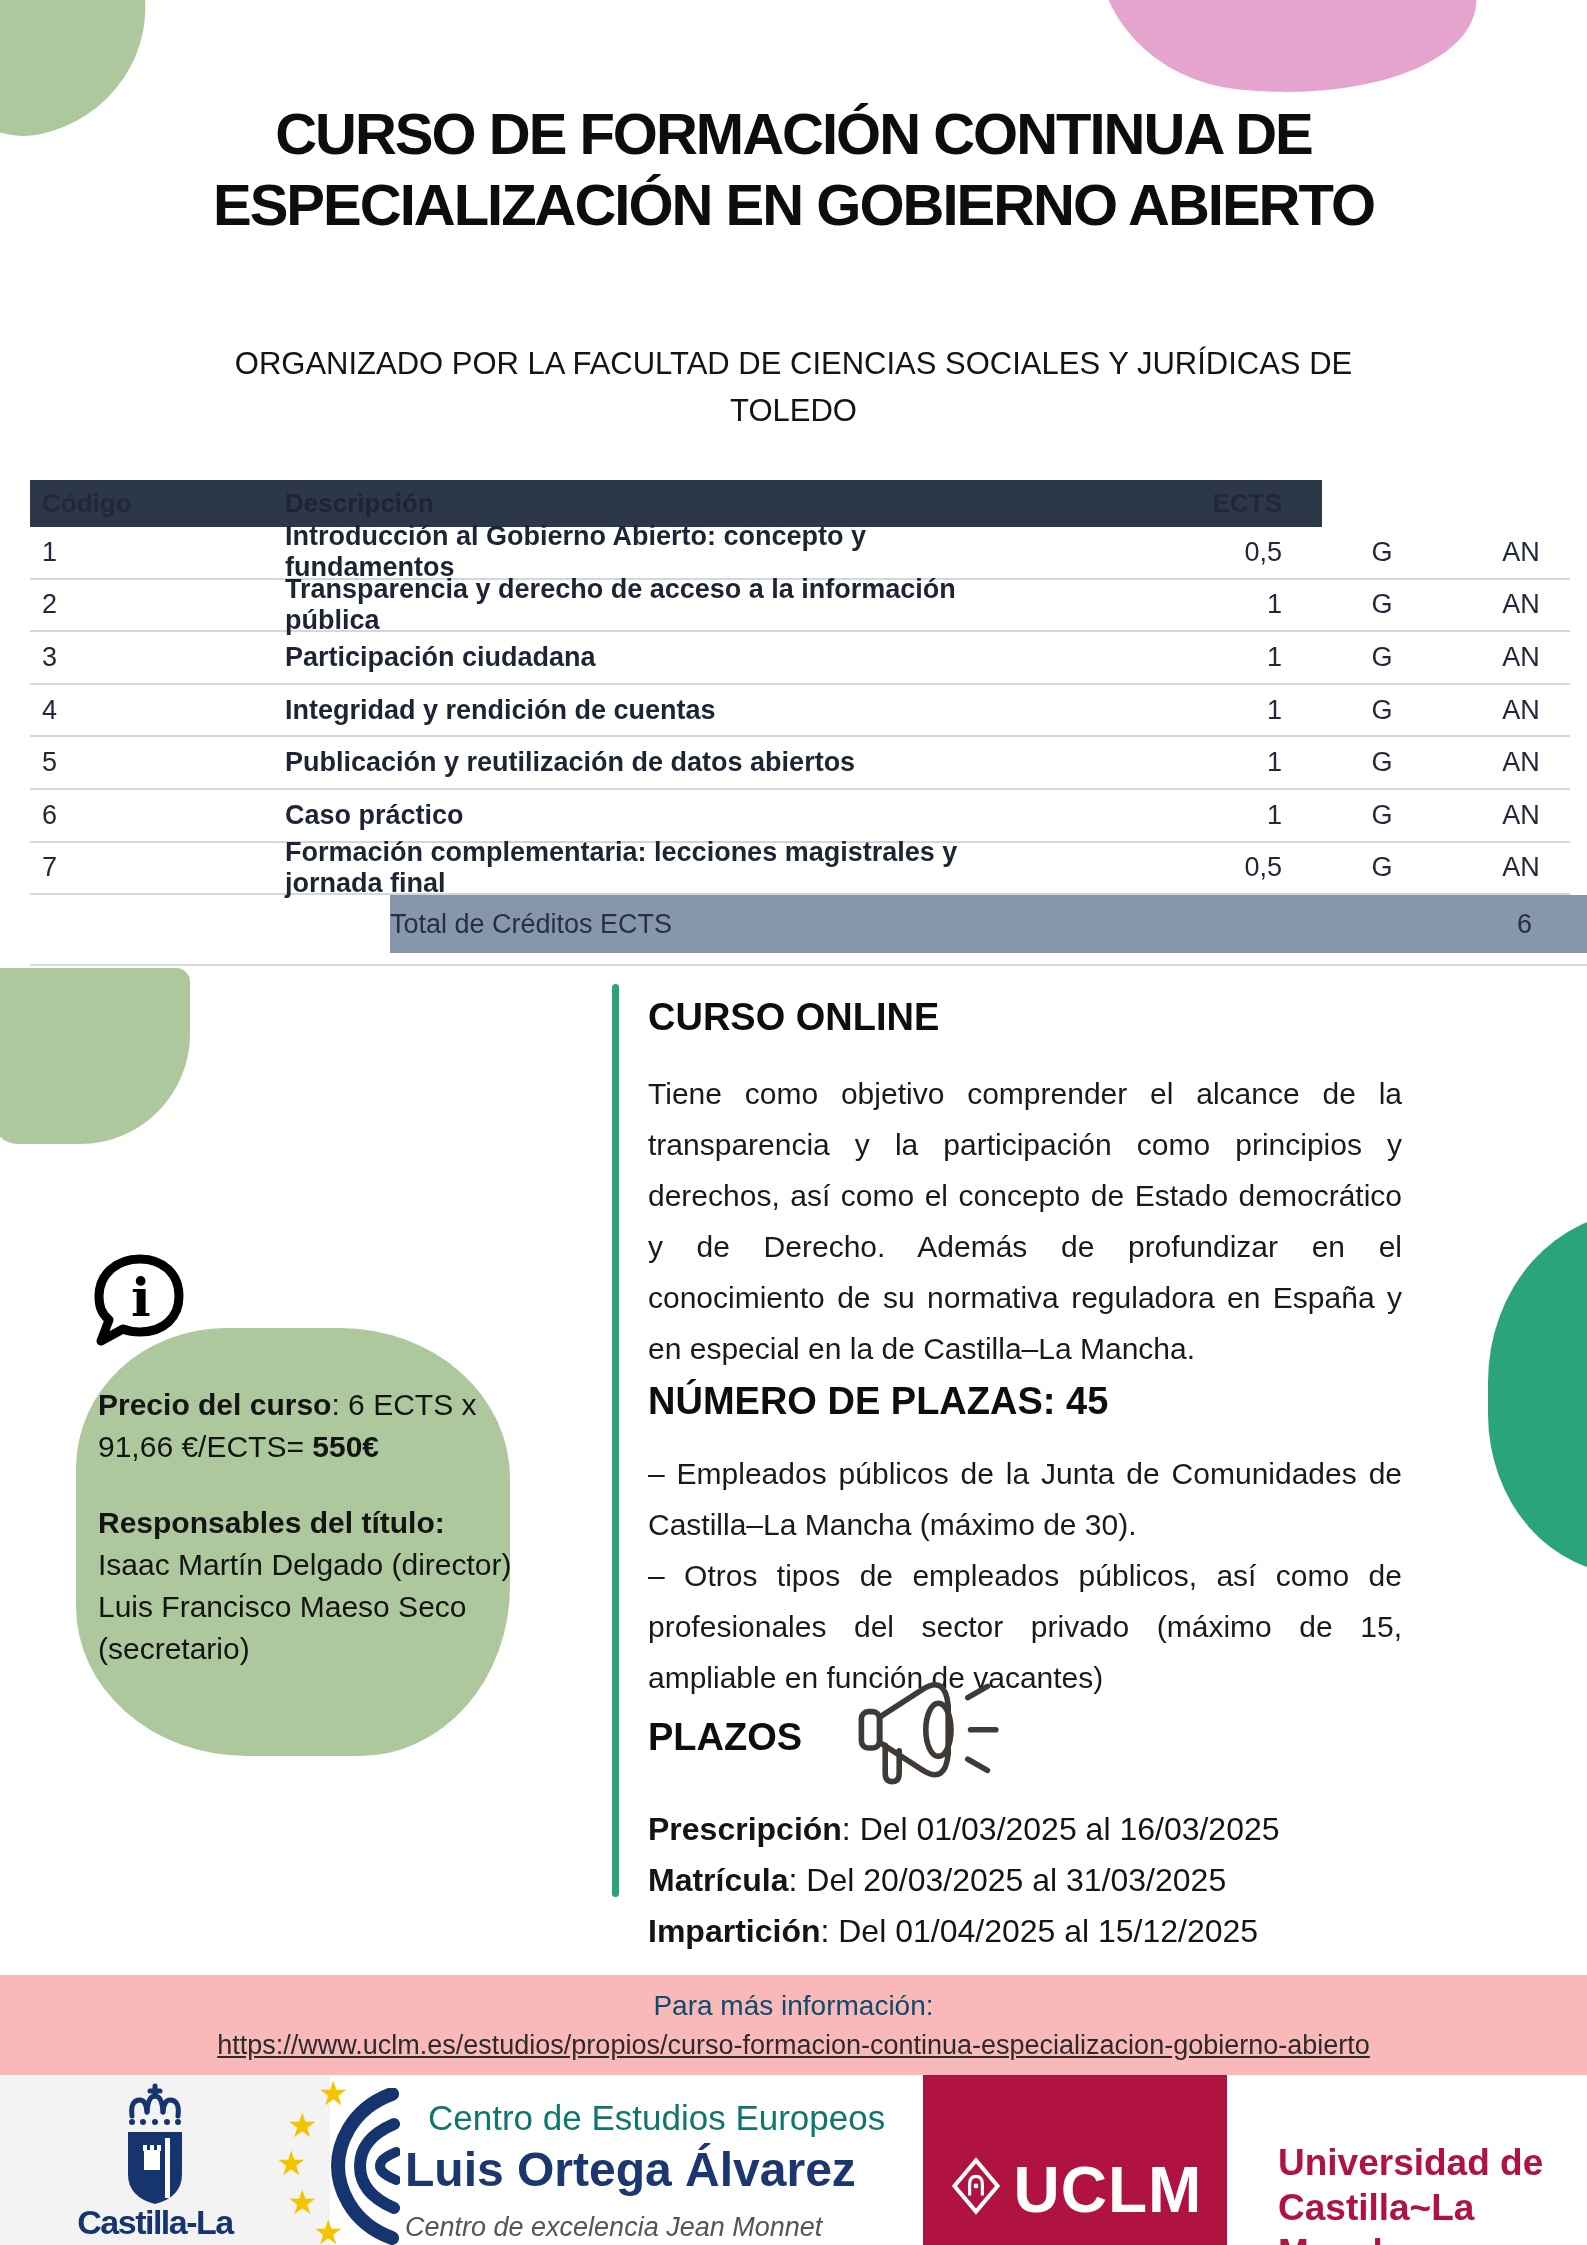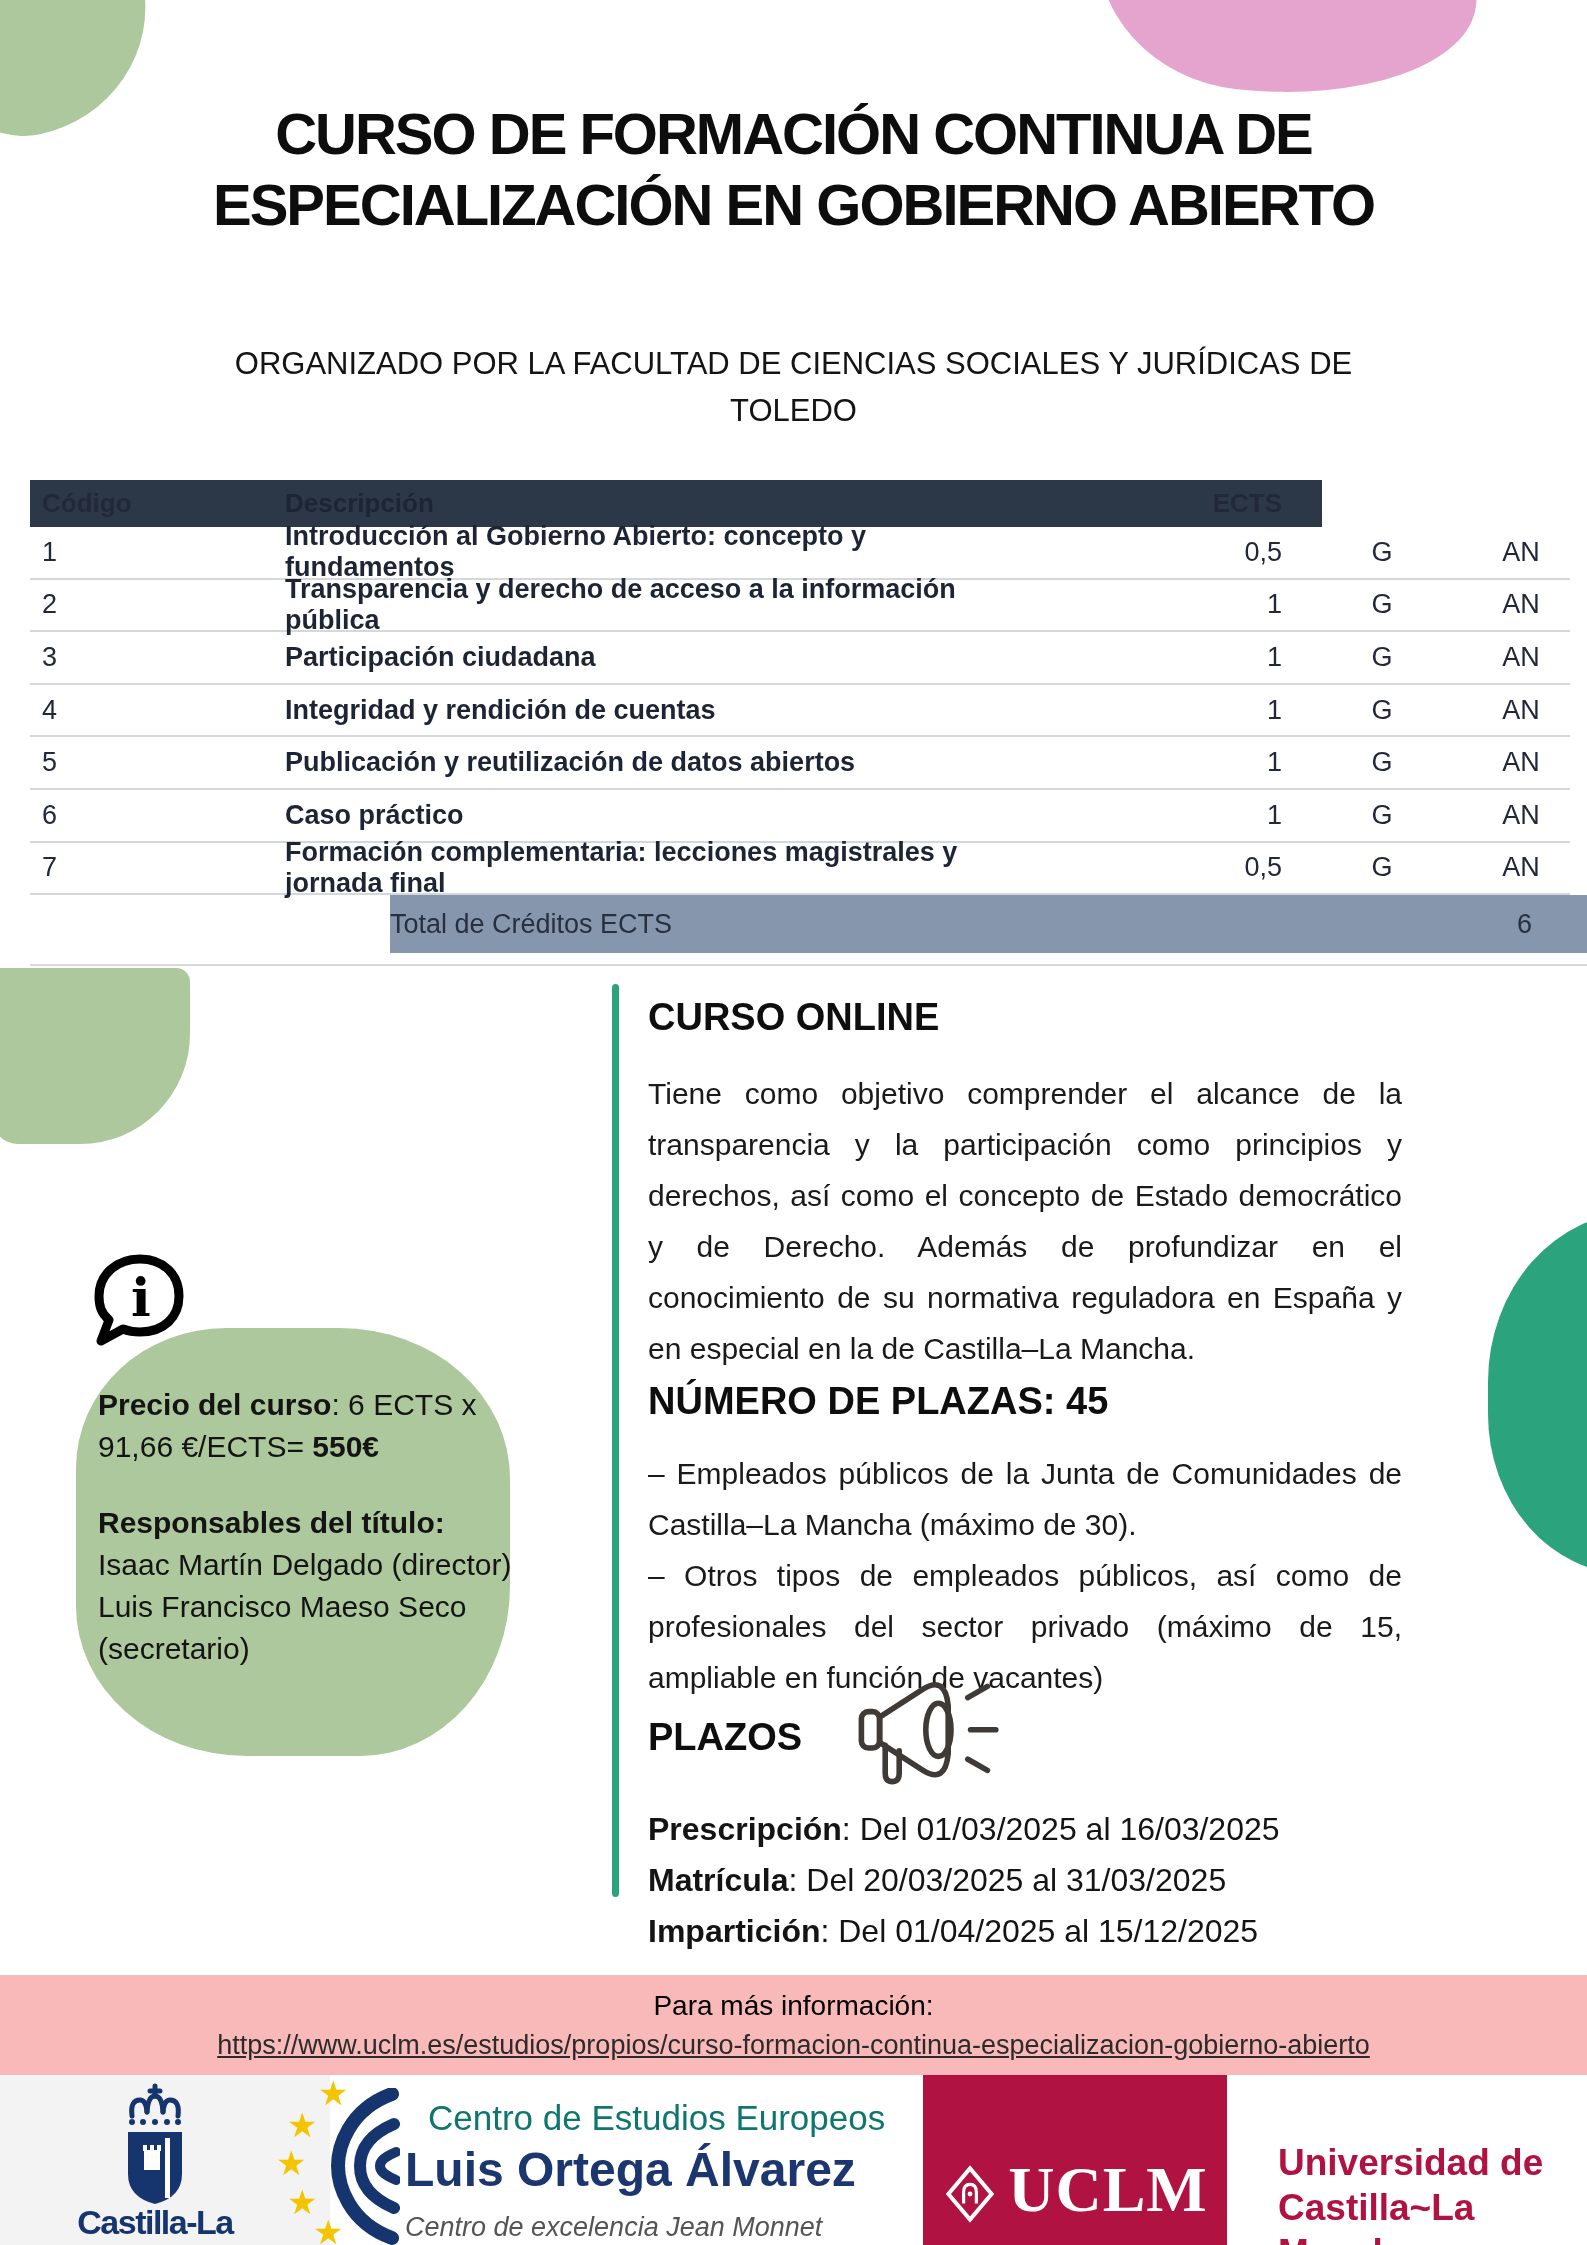--- a/index.html
+++ b/index.html
@@ -58,38 +58,38 @@
   .megaphone { position:absolute; left:852px; top:1664px; width:170px; height:140px; }
   
   .info-icon { position:absolute; left:88px; top:1250px; width:100px; height:104px; }
   .price-text { position:absolute; left:98px; top:1384px; width:420px;
                 font-size:30px; line-height:42px; color:#141414; }
   .price-text .gap { height:34px; }
   .price-text b { font-weight:700; }
   
   .footer-band { position:absolute; left:0; top:1975px; width:1587px; height:100px; background:#f9b9b8;
                  display:flex; flex-direction:column; align-items:center; justify-content:center; gap:8px; }
-  .footer-band .f-label { font-size:28px; color:#000000;text-align:right; }
+  .footer-band .f-label { font-size:28px; color:#0c4a6e;text-align:right; }
   .footer-band a.f-link { font-size:27px; color:#2b2b2b; text-decoration:underline; }
   .logo-strip-bg { position:absolute; left:0; top:2075px; width:330px; height:170px; background:#f3f3f4; }
   
   .clm-logo   { position:absolute; left:80px; top:2082px; width:150px; height:125px; }
   .clm-name   { position:absolute; left:30px; top:2203px; width:250px; text-align:center;
                 font-size:34px; font-weight:700; letter-spacing:-1.5px; color:#16356f; }
   
   .star { position:absolute; color:#f5c400; font-size:34px; line-height:1; }
   
   .cee-arcs  { position:absolute; left:322px; top:2088px; width:78px; height:157px; }
   .cee-line1 { position:absolute; left:395px; top:2098px; font-size:35px; color:#0f766e;margin-left:33px; }
   .cee-line2 { position:absolute; left:405px; top:2142px; font-size:48px; font-weight:700; color:#1c3670;text-align:right; }
   .cee-line3 { position:absolute; left:405px; top:2212px; font-size:27px; font-style:italic; color:#555; }
   
   .uclm-block { position:absolute; left:923px; top:2075px; width:304px; height:170px; background:#b01342;
                 display:flex; align-items:flex-end; justify-content:center; padding-bottom:18px; }
-  .uclm-inner { display:flex; align-items:flex-end; gap:10px;font-family:Liberation Serif, serif; }
+  .uclm-inner { display:flex; align-items:flex-start; gap:10px; }
   .uclm-emblem { width:56px; height:66px; }
   .uclm-word { color:#fff; font-size:64px; font-weight:700; letter-spacing:1px; }
   .uni-name { position:absolute; left:1278px; top:2140px; font-size:37px; line-height:45px;
               font-weight:700; color:#b01342; }
 </style>
 </head>
 <body>
 
 <div class="poster">
 

